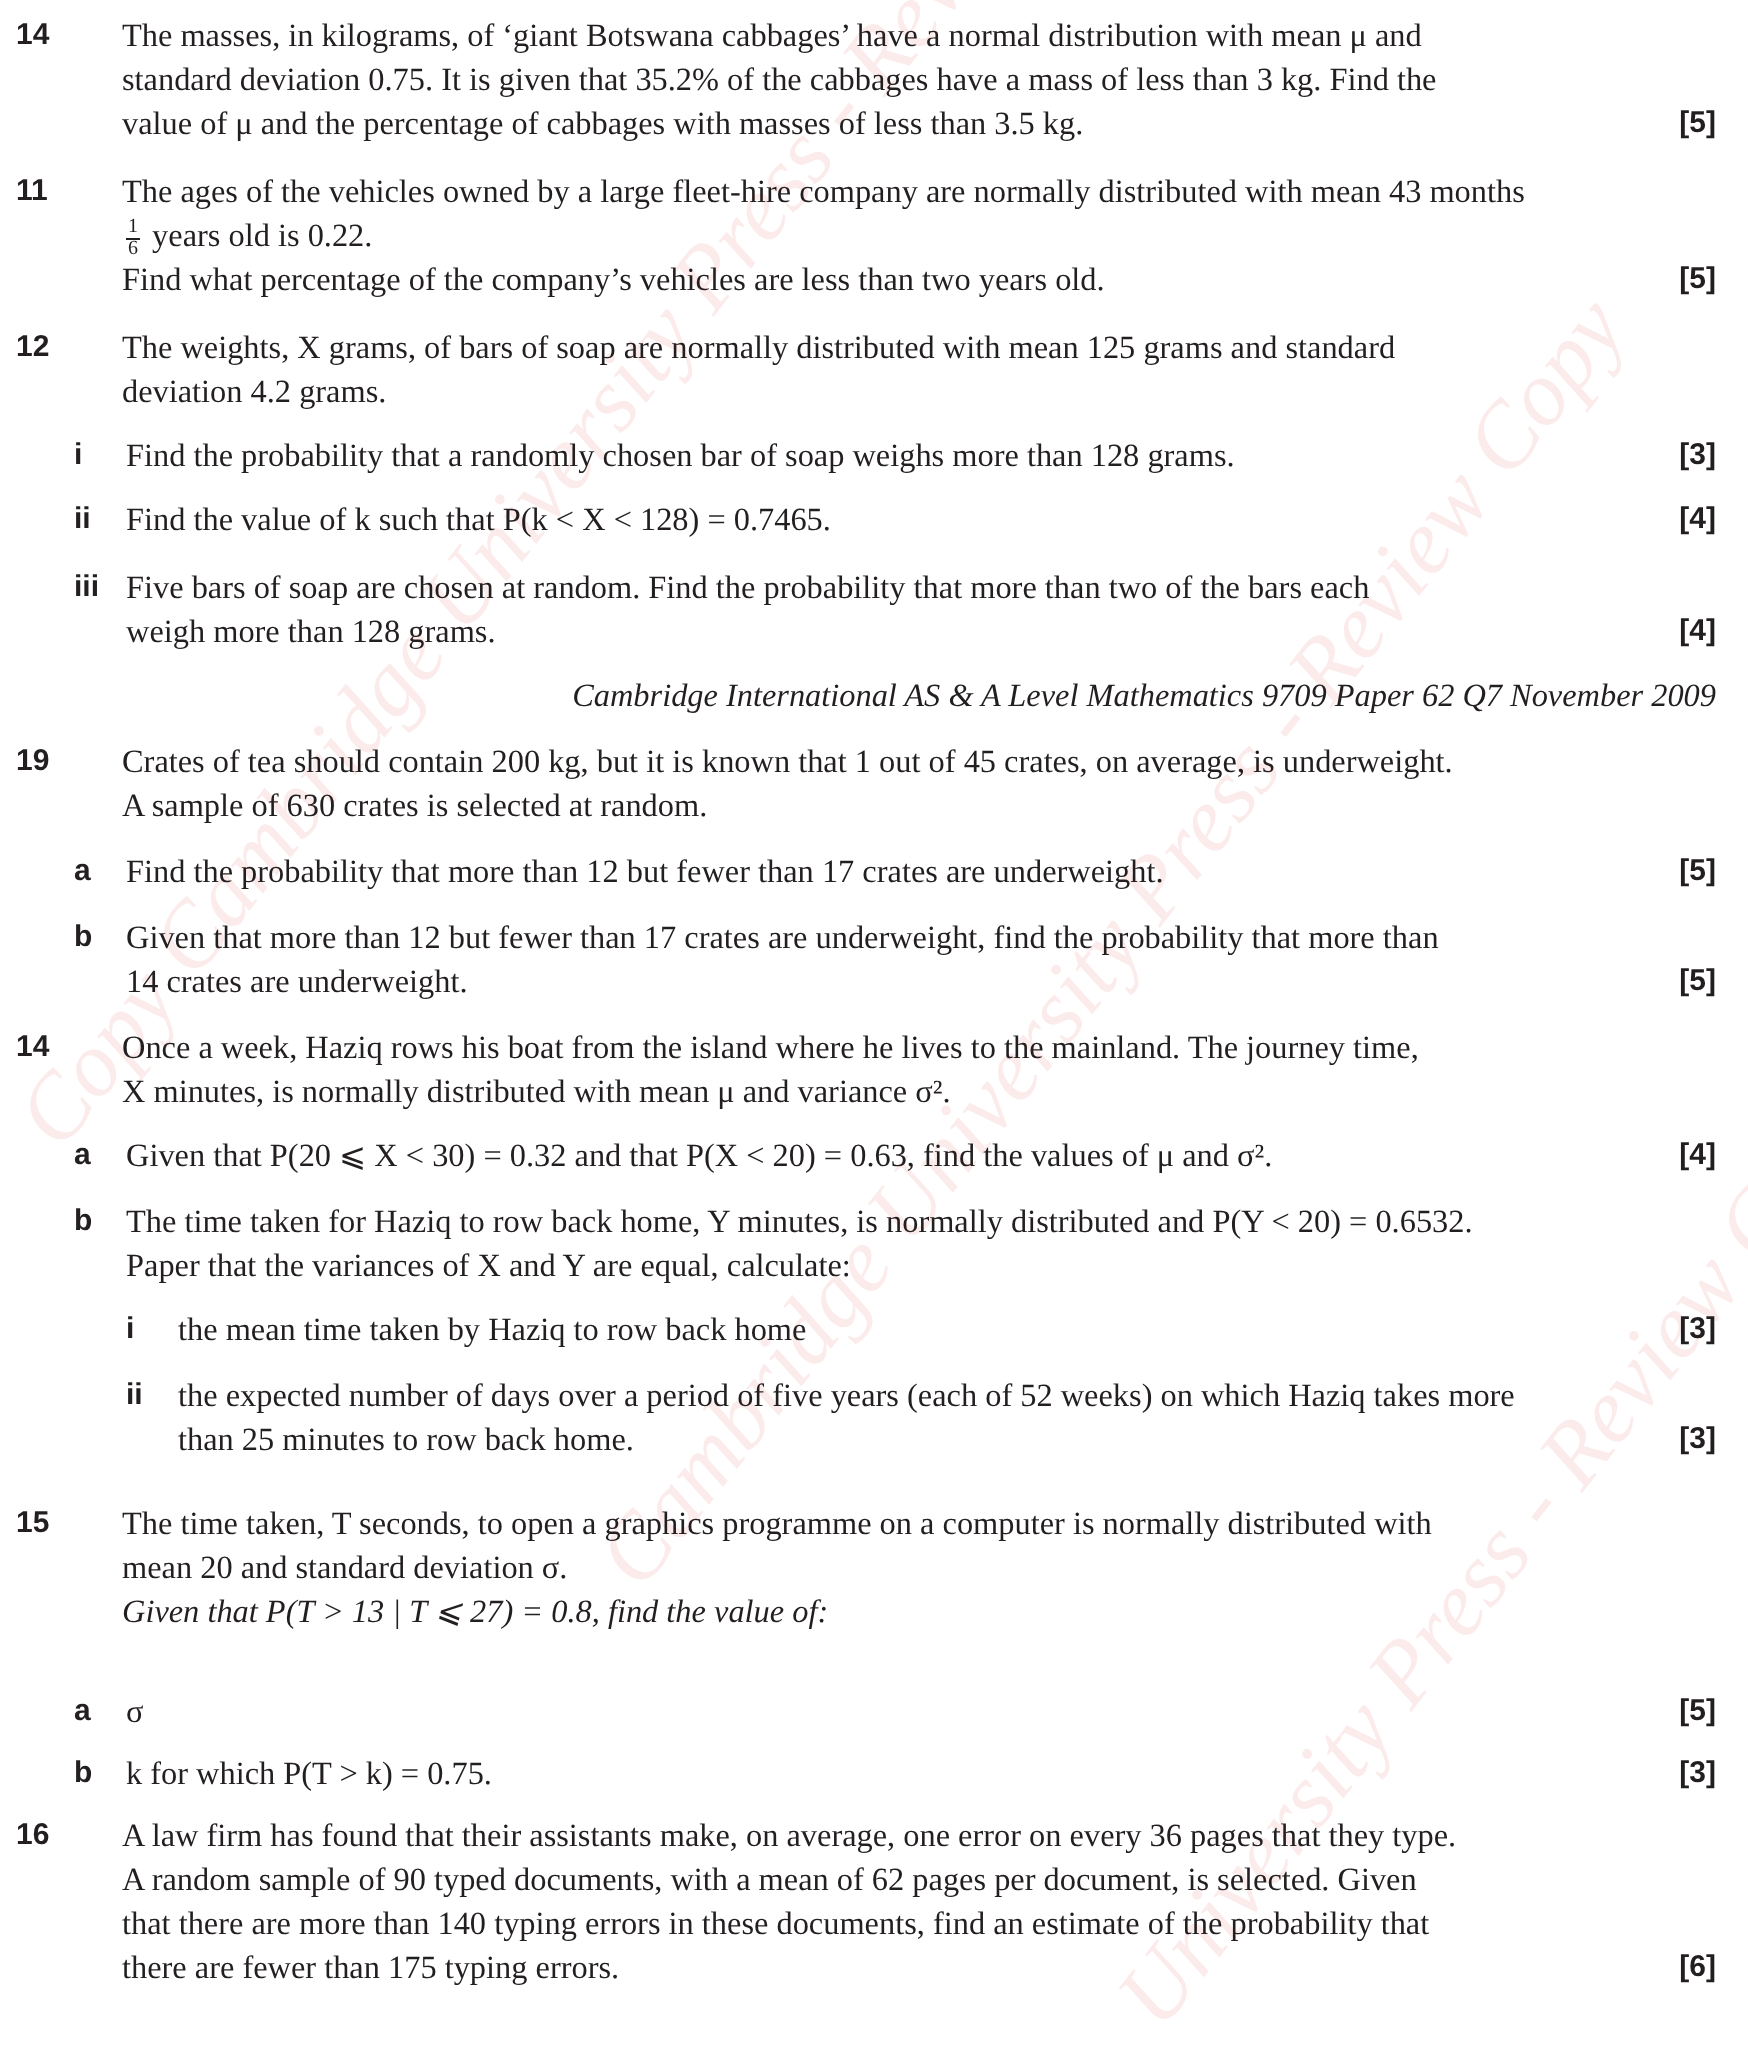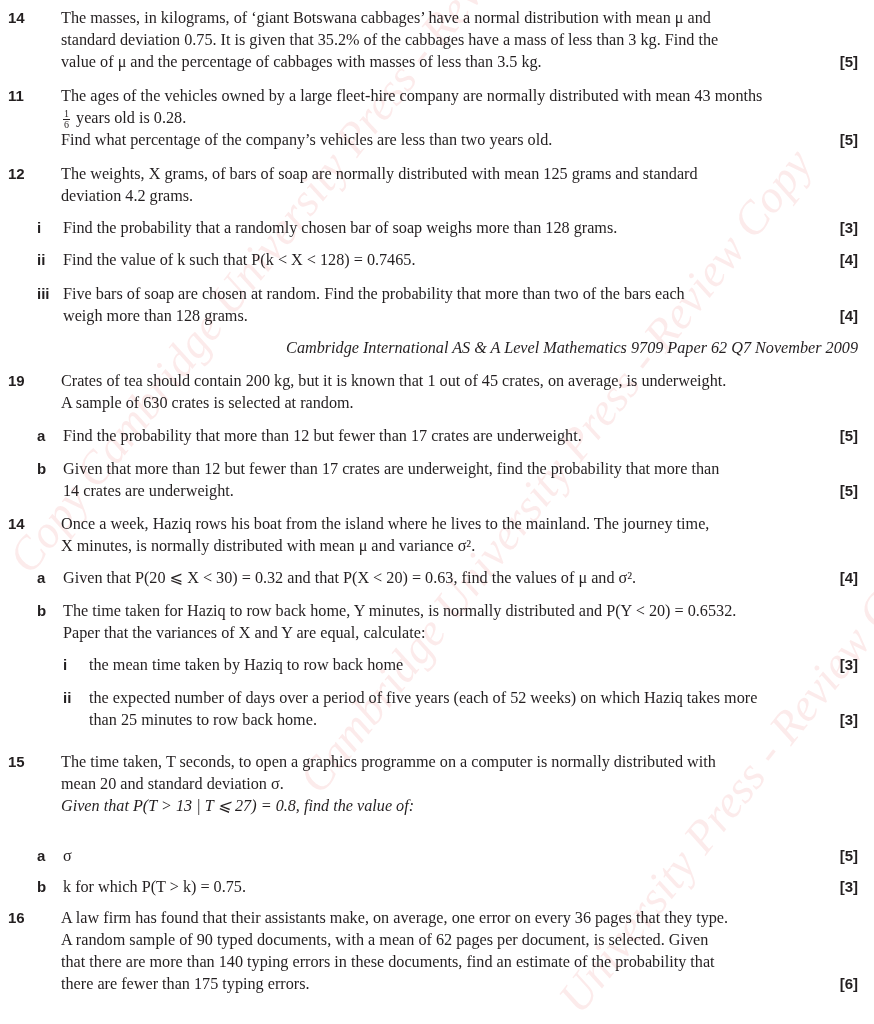--- a/index.html
+++ b/index.html
@@ -63,21 +63,21 @@
 
   <div class="q" style="top:85px;">
     <span class="qnum">11</span>
     <div class="qtext">
       <div class="line">The ages of the vehicles owned by a large fleet-hire company are normally distributed with mean 43 months</div>
       <div class="line">
         <span class="frac">
           <span class="num">1</span>
           <span>6</span>
         </span>
-        <span>years old is 0.28.</span>
+        <span>years old is 0.22.</span>
       </div>
       <div class="line">Find what percentage of the company’s vehicles are less than two years old.</div>
     </div>
     <span class="marks" style="top:44px;">[5]</span>
   </div>
 
   <div class="q" style="top:163px;">
     <span class="qnum">12</span>
     <div class="qtext">
       <div class="line">The weights, X grams, of bars of soap are normally distributed with mean 125 grams and standard</div>

